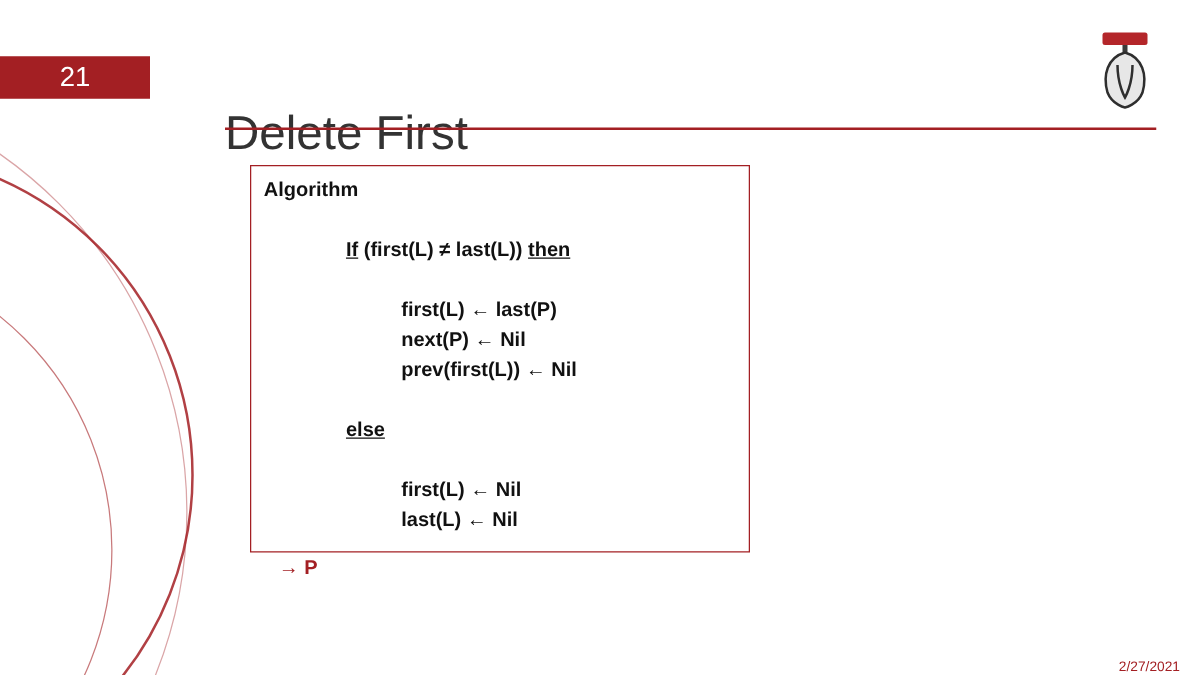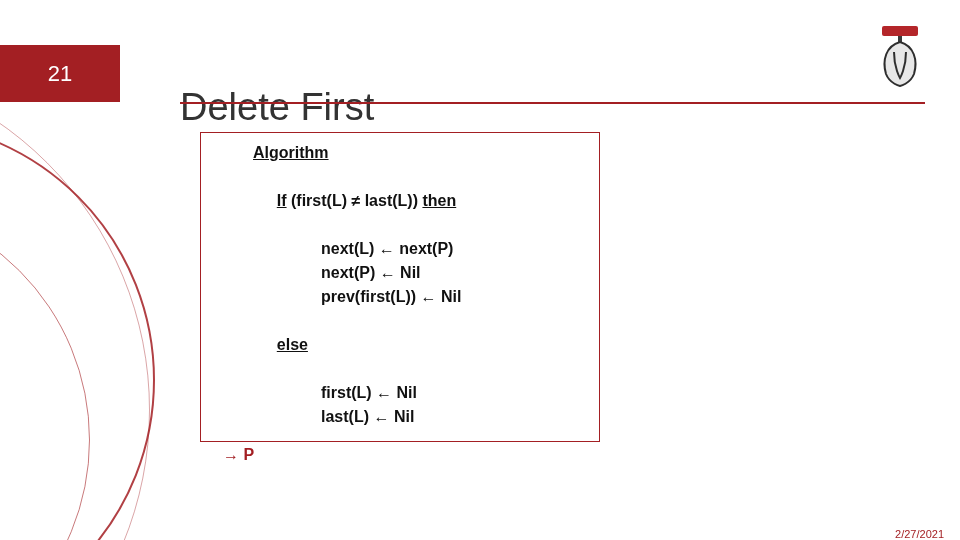--- a/index.html
+++ b/index.html
@@ -9,21 +9,21 @@
     background: #ffffff;
     font-family: Arial, Helvetica, sans-serif;
     position: relative;
     overflow: hidden;
   }
   .slide-badge {
     position: absolute;
     top: 45px;
     left: 0;
     width: 120px;
-    height: 57px;
+    height: 34px;
     background: #a31f23;
     color: #fff;
     display: flex;
     align-items: center;
     justify-content: center;
     font-size: 22px;
   }
   .title {
     position: absolute;
     top: 42px;
@@ -48,23 +48,21 @@
     width: 400px;
     height: 310px;
     border: 1px solid #a31f23;
     background: #fff;
     padding: 8px 10px;
     font-size: 16px;
     line-height: 1.5;
     color: #111;
   }
   .algo-heading {
-    text-decoration: underline;
     font-weight: 700;
-    margin-left: 42px;
   }
   .line { white-space: pre; }
   .ind1 { padding-left: 48px; }
   .ind2 { padding-left: 110px; }
   .ud { text-decoration: underline; }
   .bold { font-weight: 700; }
   .return-row {
     margin-top: 14px;
     padding-left: 12px;
     color: #a31f23;
@@ -120,21 +118,21 @@
 </div>
 
 <div class="algo-box">
   <div class="algo-heading">Algorithm</div>
 
 
   <div class="line ind1 bold">
     <span class="ud">If</span><span> (first(L) ≠ last(L)) </span><span class="ud">then</span>
   </div>
 
-  <div class="line ind2 bold">next(L) ← next(P)</div>
+  <div class="line ind2 bold">first(L) ← last(P)</div>
   <div class="line ind2 bold">next(P) ← Nil</div>
   <div class="line ind2 bold">prev(first(L)) ← Nil</div>
 
   <div class="line ind1 bold">
     <span class="ud">else</span>
   </div>
 
   <div class="line ind2 bold">first(L) ← Nil</div>
   <div class="line ind2 bold">last(L) ← Nil</div>
 

